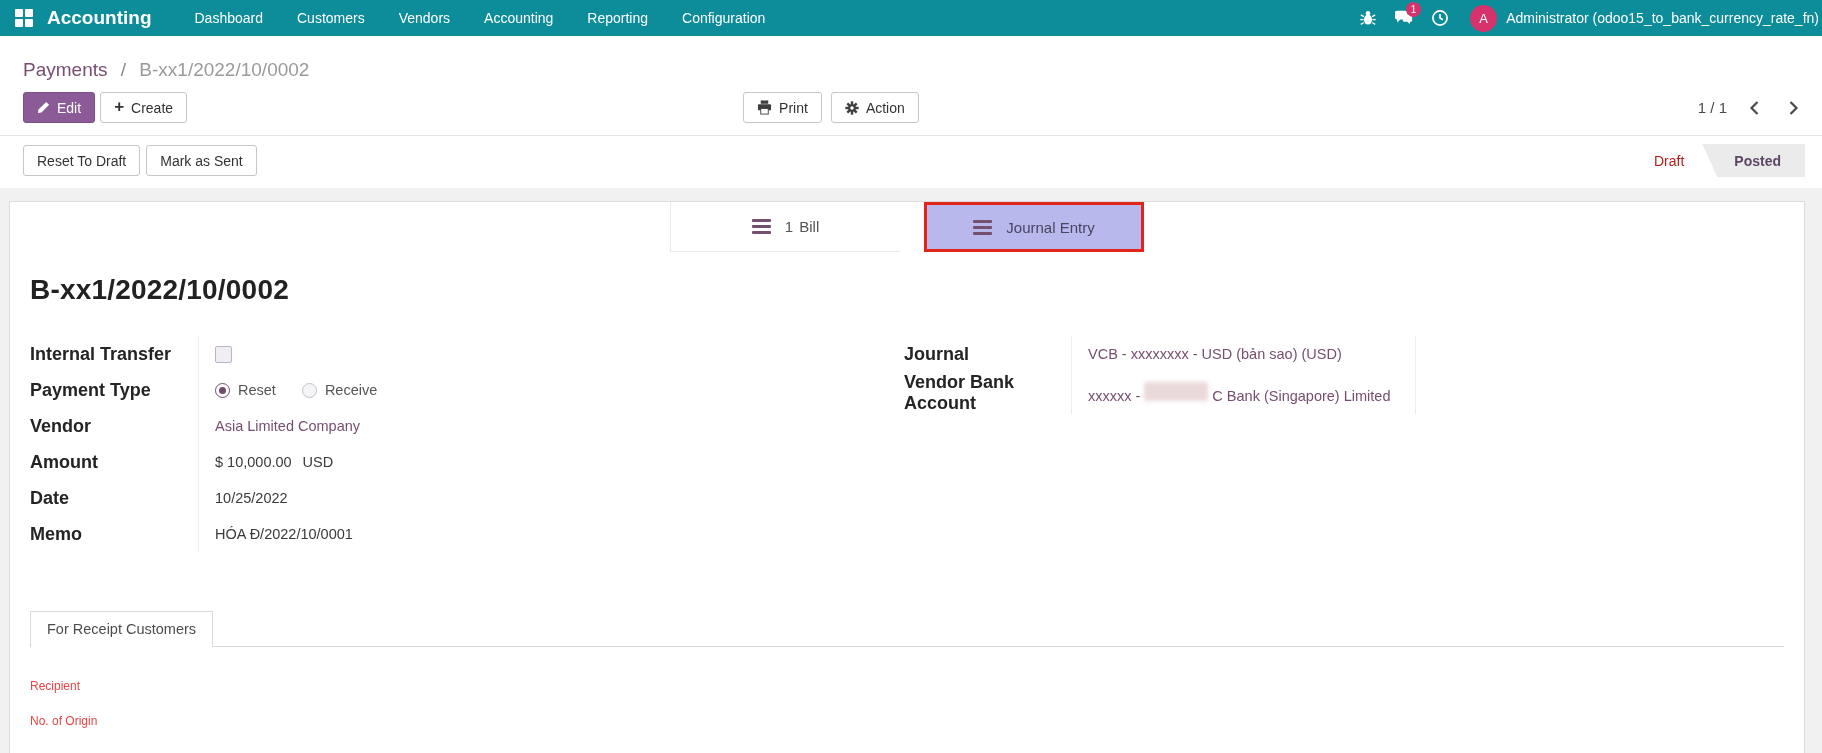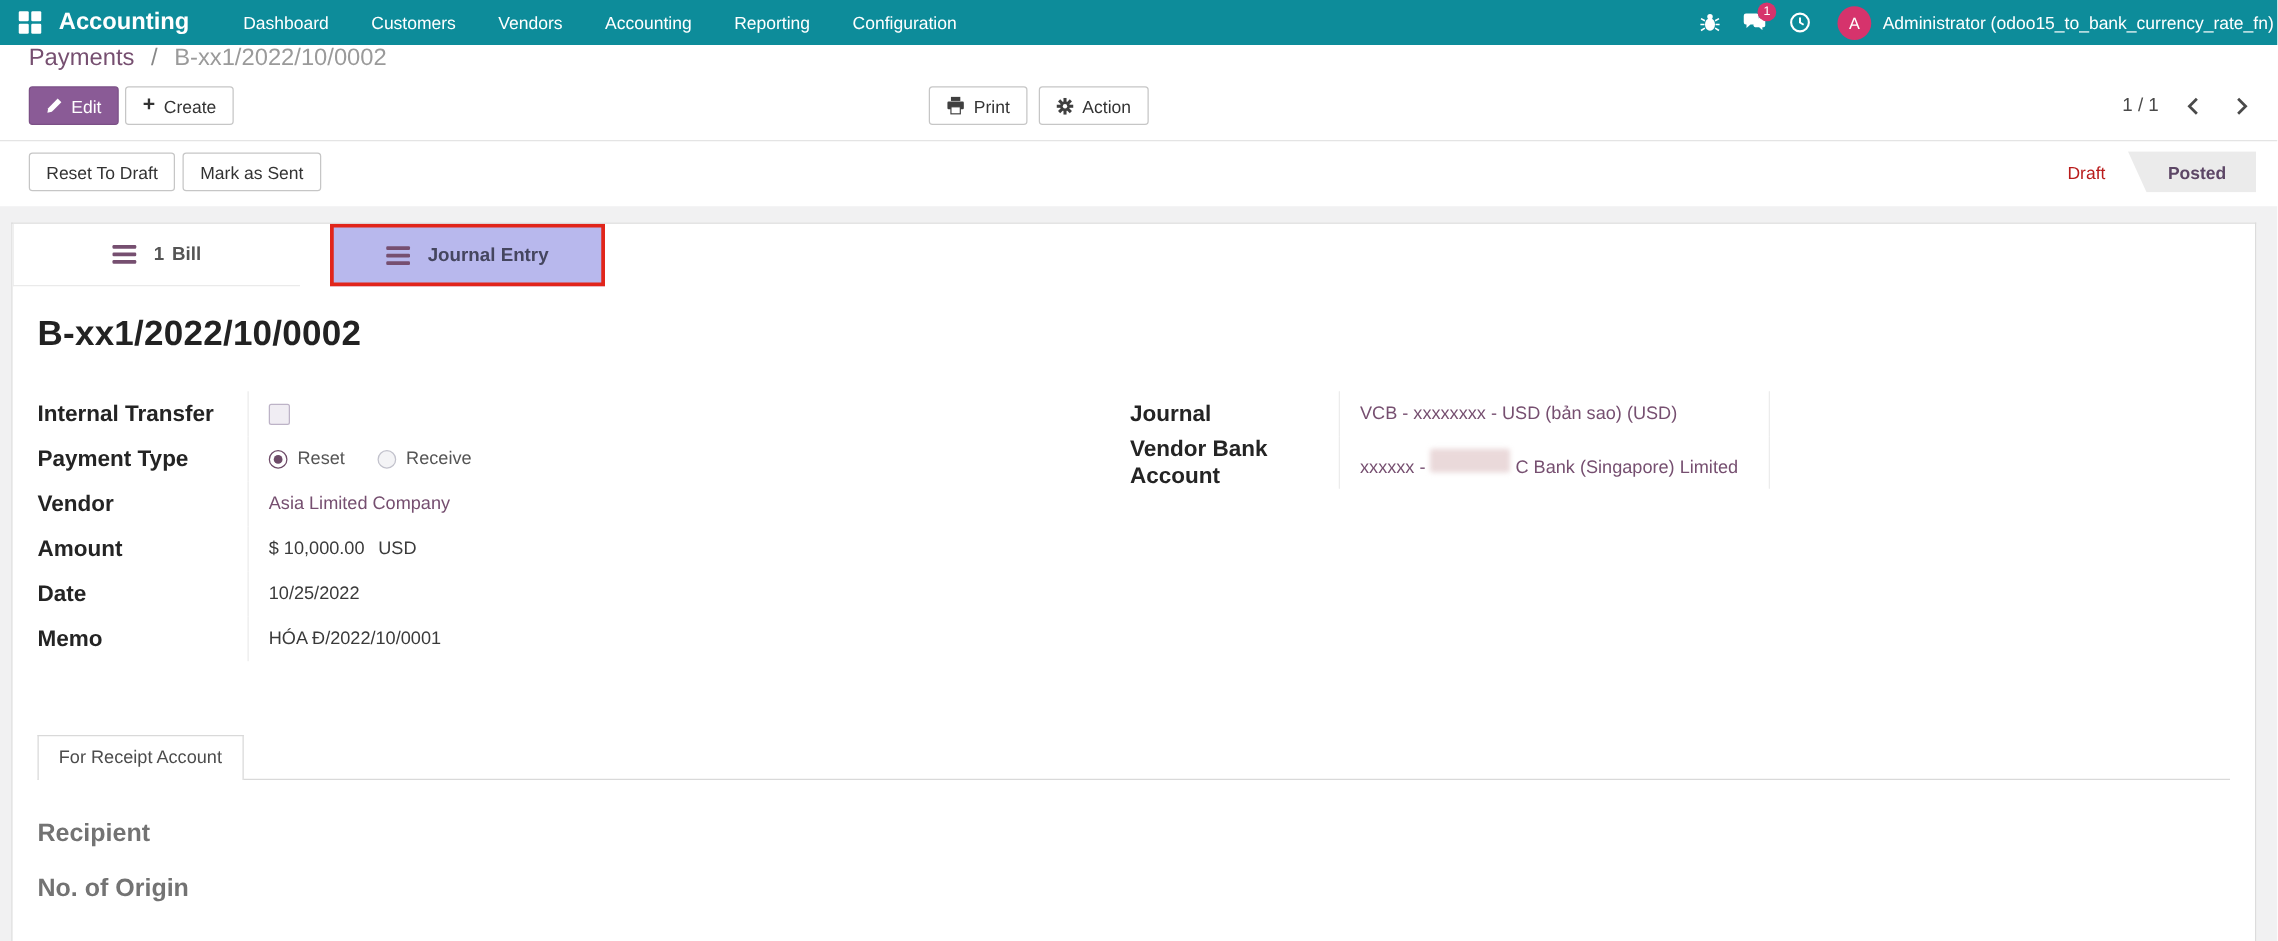--- a/index.html
+++ b/index.html
@@ -13,21 +13,21 @@
   .grid4 i { width:8px; height:8px; background:#fff; display:block; border-radius:1px; }
   .brand { font-size:19px; font-weight:700; margin:0 26px 0 2px; cursor:pointer; }
   .nav-item { padding:0 17px; font-size:14px; height:36px; line-height:36px; cursor:pointer; }
   .nav-right { margin-left:auto; display:flex; align-items:center; }
   .nav-icon-btn { width:36px; height:36px; display:flex; align-items:center; justify-content:center; position:relative; cursor:pointer; }
   .badge { position:absolute; top:2px; right:1px; min-width:15px; height:15px; border-radius:8px; background:#d6336c; font-size:10px; line-height:15px; text-align:center; padding:0 3px; }
   .user-menu { display:flex; align-items:center; gap:9px; padding:0 3px 0 12px; font-size:14px; cursor:pointer; }
   .avatar { width:27px; height:27px; border-radius:50%; background:#d6336c; display:flex; align-items:center; justify-content:center; font-size:13px; font-weight:400; }
 
   
-  .breadcrumb-row { padding:0 23px 0; font-size:19px; color:#9a9a9a; flex:0 0 auto; }
+  .breadcrumb-row { padding:23px 23px 0; font-size:19px; color:#9a9a9a; flex:0 0 auto; }
   .bc-link { color:#764f70; cursor:pointer; }
   .bc-sep { margin:0 8px; color:#888; }
   .cp-row { display:flex; align-items:center; padding:11px 17px 12px 23px; border-bottom:1px solid #e4e4e4; flex:0 0 auto; }
   .btn { height:31px; font-size:14px; border:1px solid #c6c6c6; background:#fff; color:#333; border-radius:3px; padding:0 13px; display:inline-flex; align-items:center; gap:7px; cursor:pointer; font-family:inherit; }
   .btn-primary { background:#8a5b96; border-color:#7b5086; color:#fff;align-items:center; }
   .left-btns { display:flex; gap:5px; }
   .center-btns { display:flex; gap:9px; margin-left:556px; }
   .plus-glyph { font-size:17px; font-weight:600; line-height:1; margin-top:-2px; }
   .pager { margin-left:auto; display:flex; align-items:center; gap:16px; color:#4a4a4a; font-size:15px; }
   .pager-btn { background:none; border:none; cursor:pointer; padding:2px 6px; }
@@ -35,21 +35,21 @@
   
   .status-row { display:flex; align-items:center; justify-content:space-between; padding:8px 17px 11px 23px; flex:0 0 auto; }
   .doc-btns { display:flex; gap:6px; }
   .statusbar { display:flex; height:33px; align-items:stretch; font-size:14px; }
   .stage { display:flex; align-items:center; padding:0 18px; color:#b91c1c; cursor:pointer; }
   .stage.active { background:#ebebeb; color:#5d4766; font-weight:700; clip-path:polygon(0 0,100% 0,100% 100%,15px 100%); padding:0 24px 0 32px; }
 
   
   .main { flex:1 1 auto; background:#f1f1f2; overflow:hidden; }
   .sheet { background:#fff; border:1px solid #dcdcdc; border-bottom:none; margin:13px 17px 0 9px; height:calc(100% - 13px); overflow:hidden; }
-  .button-box { display:flex; justify-content:flex-start;font-weight:bold; }
+  .button-box { display:flex; justify-content:center; }
   .smart-btn { height:50px; display:flex; align-items:center; justify-content:center; gap:14px; border-left:1px solid #eaeaea; border-bottom:1px solid #eaeaea; padding:0 20px; min-width:230px; font-size:15px; color:#555; cursor:pointer; background:#fff; }
   .smart-btn.highlight { background:#b8b8ed; color:#45465f; border:3px solid #e1251b; min-width:220px;margin-left:24px; }
   .bars { display:flex; flex-direction:column; gap:3px; }
   .bars i { width:19px; height:3px; background:#764f70; border-radius:1px; display:block; }
   .bill-num { margin-right:2px; }
 
   .sheet-content { padding:0 20px; }
   h1.rec-title { font-size:28px; font-weight:700; color:#222; margin:22px 0 0; letter-spacing:.2px; }
 
   .groups { display:flex; margin-top:30px; }
@@ -71,21 +71,21 @@
   .radio.sel { border:1px solid #6e4b68; }
   .radio.sel::after { content:""; position:absolute; inset:3px; border-radius:50%; background:#6e4b68; }
   .radio.unsel { border:1px solid #c2c2cc; background:#f4f4f6; }
   .amount-cur { margin-left:11px; }
   .redact { display:inline-block; width:64px; height:19px; background:#eAd9da; filter:blur(2px); border-radius:2px; margin:0 4px; }
 
   .notebook { margin-top:58px; }
   .tabs { border-bottom:1px solid #d9d9d9; }
   .tab { display:inline-block; padding:9px 16px 10px; border:1px solid #d9d9d9; border-bottom:none; background:#fff; position:relative; top:1px; font-size:14.5px; color:#4c4c4c; cursor:pointer; }
   .tab-content { padding-top:32px; }
-  .tc-label { font-weight:700; font-size:20px; color:#737373; margin-bottom:21px; }
+  .tc-label { font-weight:400; font-size:12px; color:#ef4444; margin-bottom:21px; }
 
   svg { display:block; }
 </style>
 </head>
 <body>
 
 <header class="navbar">
   <div class="apps-btn">
     <span class="grid4">
         <i></i>
@@ -298,21 +298,21 @@
               <a class="link">
                 <span>xxxxxx -</span><span class="redact"></span><span>C Bank (Singapore) Limited</span>
               </a>
             </div>
           </div>
         </div>
       </div>
 
       <div class="notebook">
         <div class="tabs">
-          <span class="tab">For Receipt Account</span>
+          <span class="tab">For Receipt Customers</span>
         </div>
         <div class="tab-content">
           <div class="tc-label">Recipient</div>
           <div class="tc-label">No. of Origin</div>
         </div>
       </div>
     </div>
 
   </div>
 </div>

